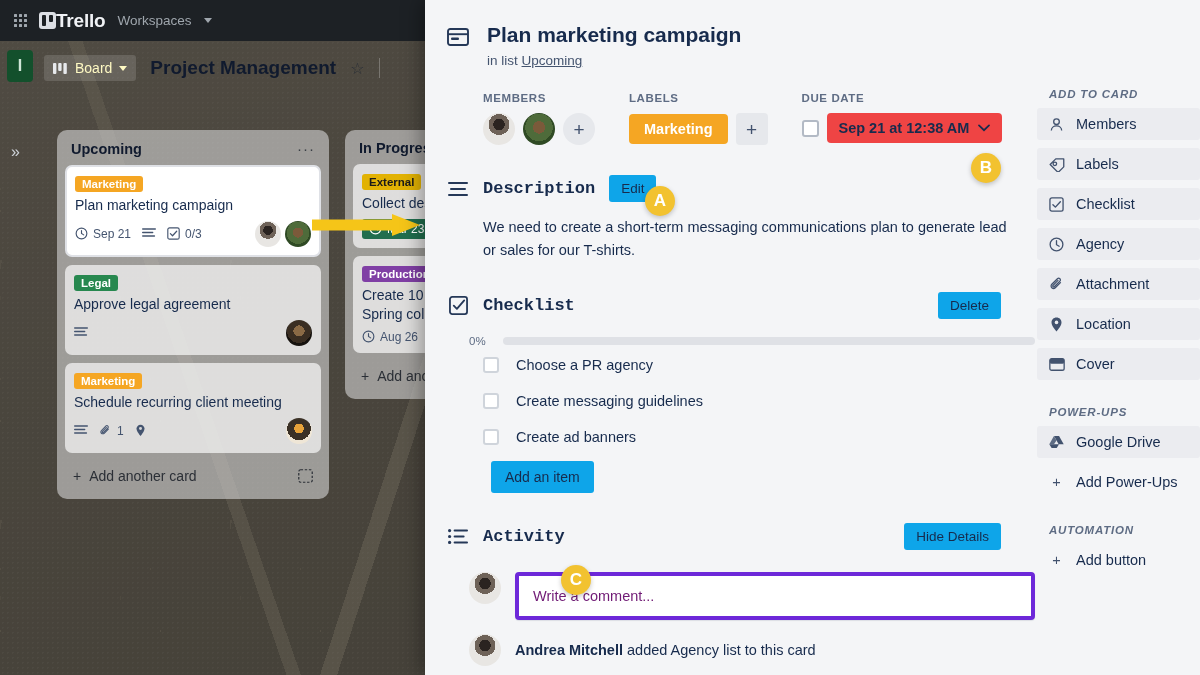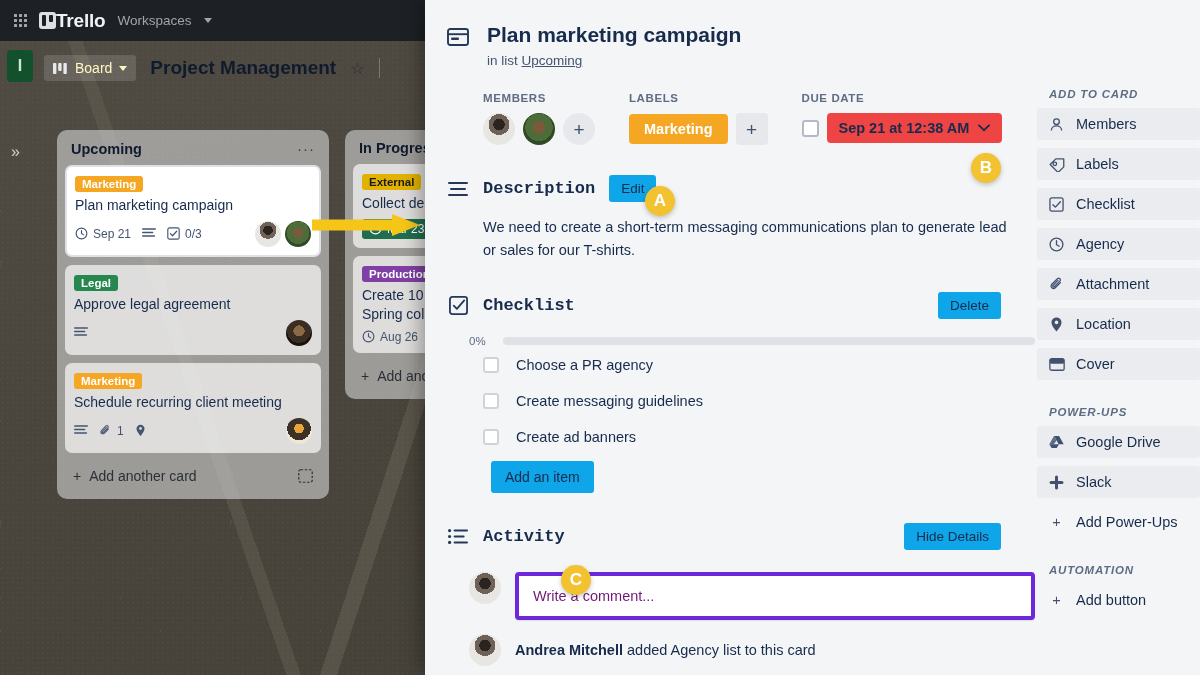--- a/index.html
+++ b/index.html
@@ -608,31 +608,20 @@
         <span class="side-ic">
           <svg width="15" height="14" viewBox="0 0 16 14">
             <path d="M5.3 0.6h5.4l5 8.7H10.3z" fill="#42526e"></path>
             <path d="M0.3 9.3L5.3 0.6l2.7 4.7-2.7 4z" fill="#5e6c84"></path>
             <path d="M0.3 9.3h10.4l-2.5 4.2H2.8z" fill="#42526e"></path>
           </svg>
         </span>
         <span>Google Drive</span>
       </div>
 
-      <div class="side-btn">
-        <span class="side-ic">
-          <svg width="15" height="15" viewBox="0 0 16 16">
-            <rect x="6.4" y="0.6" width="3.2" height="8.6" rx="1.6" fill="#42526e"></rect>
-            <rect x="0.6" y="6.4" width="8.6" height="3.2" rx="1.6" fill="#42526e"></rect>
-            <rect x="6.4" y="6.8" width="3.2" height="8.6" rx="1.6" fill="#42526e"></rect>
-            <rect x="6.8" y="6.4" width="8.6" height="3.2" rx="1.6" fill="#42526e"></rect>
-          </svg>
-        </span>
-        <span>Slack</span>
-      </div>
 
       <div class="side-btn plain">
         <span class="side-ic">+</span>
         <span>Add Power-Ups</span>
       </div>
 
       <div class="side-gap"></div>
       <div class="side-head">AUTOMATION</div>
 
       <div class="side-btn plain">

